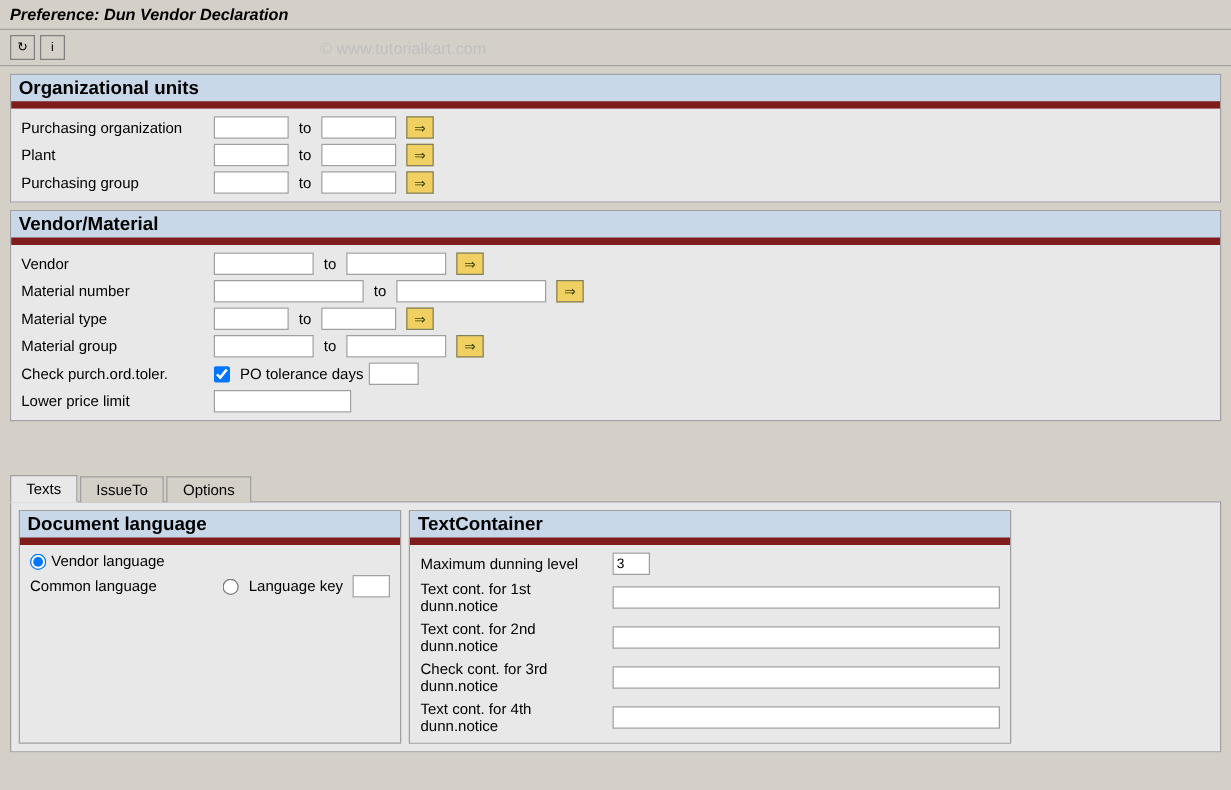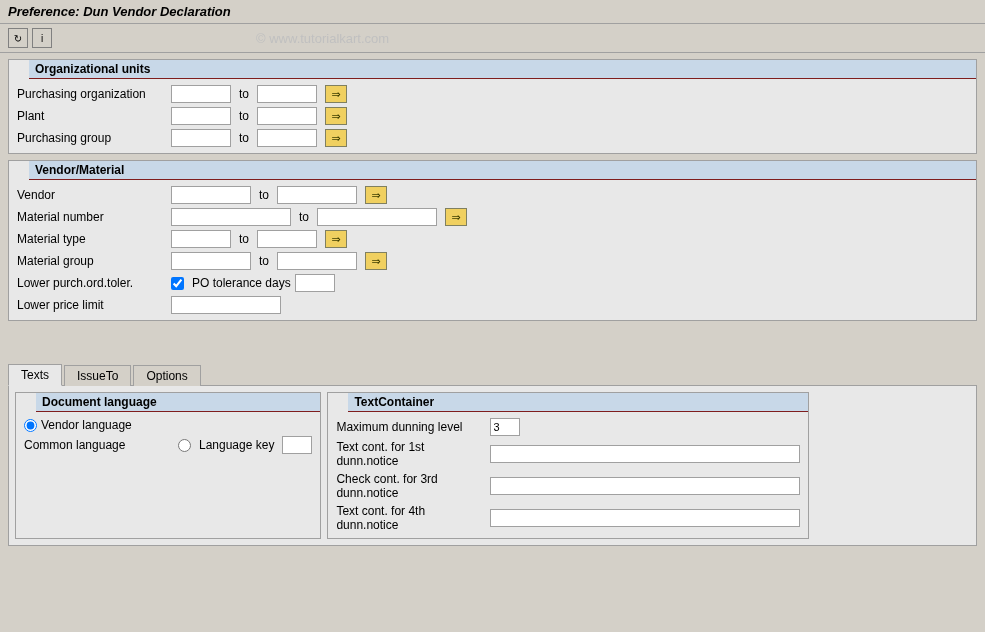--- a/index.html
+++ b/index.html
@@ -48,23 +48,22 @@
       gap: 6px;
     }
     .section {
       border: 1px solid #a0a0a0;
       background: #e8e8e8;
     }
     .section-title {
       background: #c8d8e8;
       padding: 2px 6px;
       font-weight: bold;
-      font-size: 12px;
-      border-bottom: 1px solid #7f1d1d;
-      margin-left: 20px;
+      font-size: 15px;
+      border-bottom: 6px solid #7f1d1d;
     }
     .section-body {
       padding: 4px 8px;
       background: #e8e8e8;
     }
     .form-row {
       display: flex;
       align-items: center;
       padding: 2px 0;
       gap: 4px;
@@ -226,21 +225,21 @@
 
       <div class="form-row">
         <span class="form-label">Material group</span>
         <input class="form-input input-md" type="text" value="" style="">
         <span class="to-label">to</span>
         <input class="form-input input-md" type="text" value="" style="">
         <div class="arrow-btn">⇒</div>
       </div>
 
       <div class="form-row">
-        <span class="form-label">Lower purch.ord.toler.</span>
+        <span class="form-label">Check purch.ord.toler.</span>
         <input class="checkbox-input" type="checkbox" checked="" style="">
         <span style="margin-left:4px;">PO tolerance days</span>
         <input class="form-input" style="width: 40px;" type="text" value="">
       </div>
 
       <div class="form-row">
         <span class="form-label">Lower price limit</span>
         <input class="form-input" style="width: 110px;" type="text" value="">
       </div>
 
@@ -289,20 +288,24 @@
       <div class="form-row">
         <span class="form-label">Maximum dunning level</span>
         <input class="form-input" style="width: 30px;" type="text" value="3">
       </div>
 
       <div class="form-row">
         <span class="form-label">Text cont. for 1st dunn.notice</span>
         <input class="form-input" style="width: 310px;" type="text" value="">
       </div>
 
+      <div class="form-row">
+        <span class="form-label">Text cont. for 2nd dunn.notice</span>
+        <input class="form-input" style="width: 310px;" type="text" value="">
+      </div>
 
       <div class="form-row">
         <span class="form-label">Check cont. for 3rd dunn.notice</span>
         <input class="form-input" style="width: 310px;" type="text" value="">
       </div>
 
       <div class="form-row">
         <span class="form-label">Text cont. for 4th dunn.notice</span>
         <input class="form-input" style="width: 310px;" type="text" value="">
       </div>

